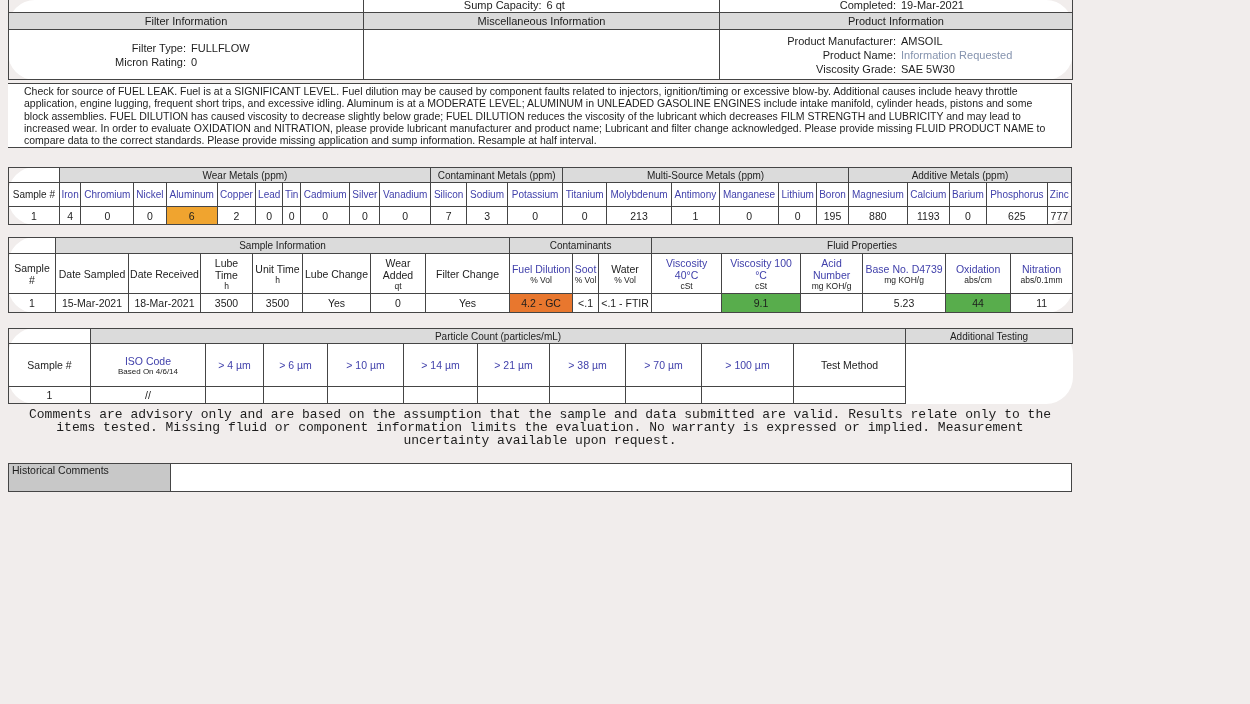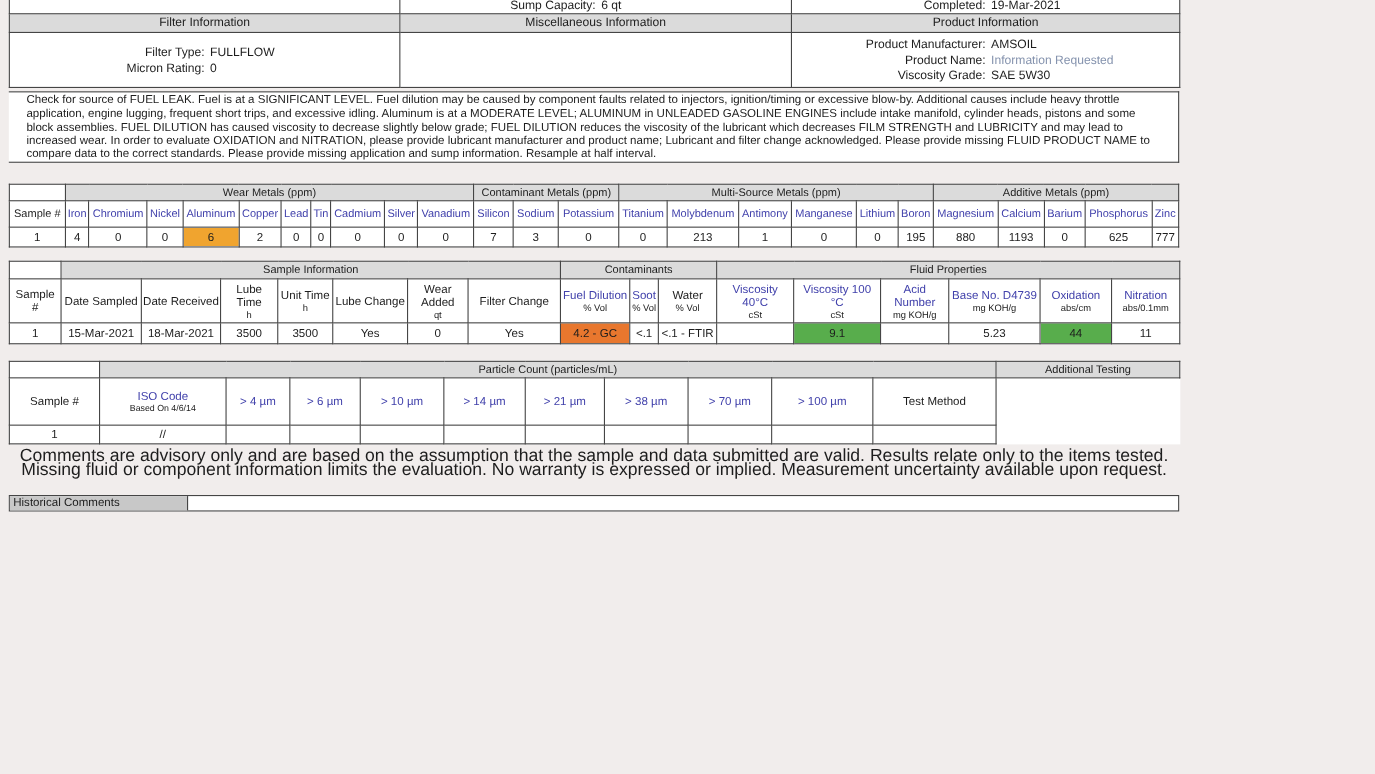--- a/index.html
+++ b/index.html
@@ -3,21 +3,21 @@
 <meta charset="utf-8">
 <style>
   :root{
     --link_blue:#4141ab; --muted_value:#8593ae; --warn_orange:#f0a42f; --alert_orange:#e8772e;
     --ok_green:#58ad4c; --band_gray:#dbdbdb; --label_gray:#c8c8c8; --border_dark:#454545; --page_bg:#f1edec;
   }
   *{box-sizing:border-box;}
   body{margin:0;font-family:"Liberation Sans","DejaVu Sans",sans-serif;color:#1d1d1d;}
   .page{position:relative;width:1250px;height:704px;background:var(--page_bg);overflow:hidden;}
   .doc{position:absolute;left:8px;top:0;width:1064px;background:transparent;}
-  table.t{border-collapse:collapse;width:1064px;table-layout:fixed;background:#fff;}
+  table.t{border-collapse:collapse;width:1064px;table-layout:fixed;background:#fff;border-radius:27px;}
   table.t td,table.t th{border:1px solid var(--border_dark);font-weight:normal;text-align:center;vertical-align:middle;padding:0 2px;overflow:hidden;}
   .band td{background:var(--band_gray);font-size:11px;height:17px;margin-left:44px;}
   .metband{background:var(--band_gray);font-size:10px;}
   
   .info .r-clip td{height:12px;border-top:none;padding:0;}
   .clip{height:12px;overflow:hidden;display:flex;align-items:flex-end;}
   .r-info td{height:50px;vertical-align:top;padding-top:2px;}
   .lv{display:flex;width:100%;font-size:11px;line-height:14px;}
   .lv .lab{flex:0 0 50%;text-align:right;white-space:nowrap;}
   .lv .val{flex:1;text-align:left;padding-left:5px;white-space:nowrap;}
@@ -46,22 +46,22 @@
   .hm.blue{color:var(--link_blue);}
   .hs{font-size:8.5px;line-height:10px;color:#222;}
   
   .particles{margin-top:15px;}
   .particles .r1 td{height:15px;}
   .particles .r2 th{height:43px;font-size:10.5px;}
   .particles .r3 td{height:17px;font-size:10.5px;}
   .noborder{border:none !important;background:transparent;}
   .iso-sub{font-size:8px;color:#222;line-height:9px;}
   
-  .disclaimer{width:1064px;margin-top:4px;text-align:center;font-size:16px;line-height:13px;padding:0 4px;}
-  .hist{display:flex;width:1064px;margin-top:16px;border:1px solid var(--border_dark);height:15px;background:#fff;gap:40px;}
+  .disclaimer{width:1064px;margin-top:4px;text-align:center;font-size:13px;line-height:13px;padding:0 4px;font-family:Liberation Mono, monospace;}
+  .hist{display:flex;width:1064px;margin-top:16px;border:1px solid var(--border_dark);height:29px;background:#fff;gap:40px;}
   .h-label{flex:0 0 162px;background:var(--label_gray);border-right:1px solid var(--border_dark);font-size:10.5px;line-height:13px;padding:0 3px;text-align:left;}
   .h-value{flex:1;font-size:10.5px;}
 </style>
 </head>
 <body>
 
 <div class="page">
 <div class="doc">
 
   <table class="t info">

